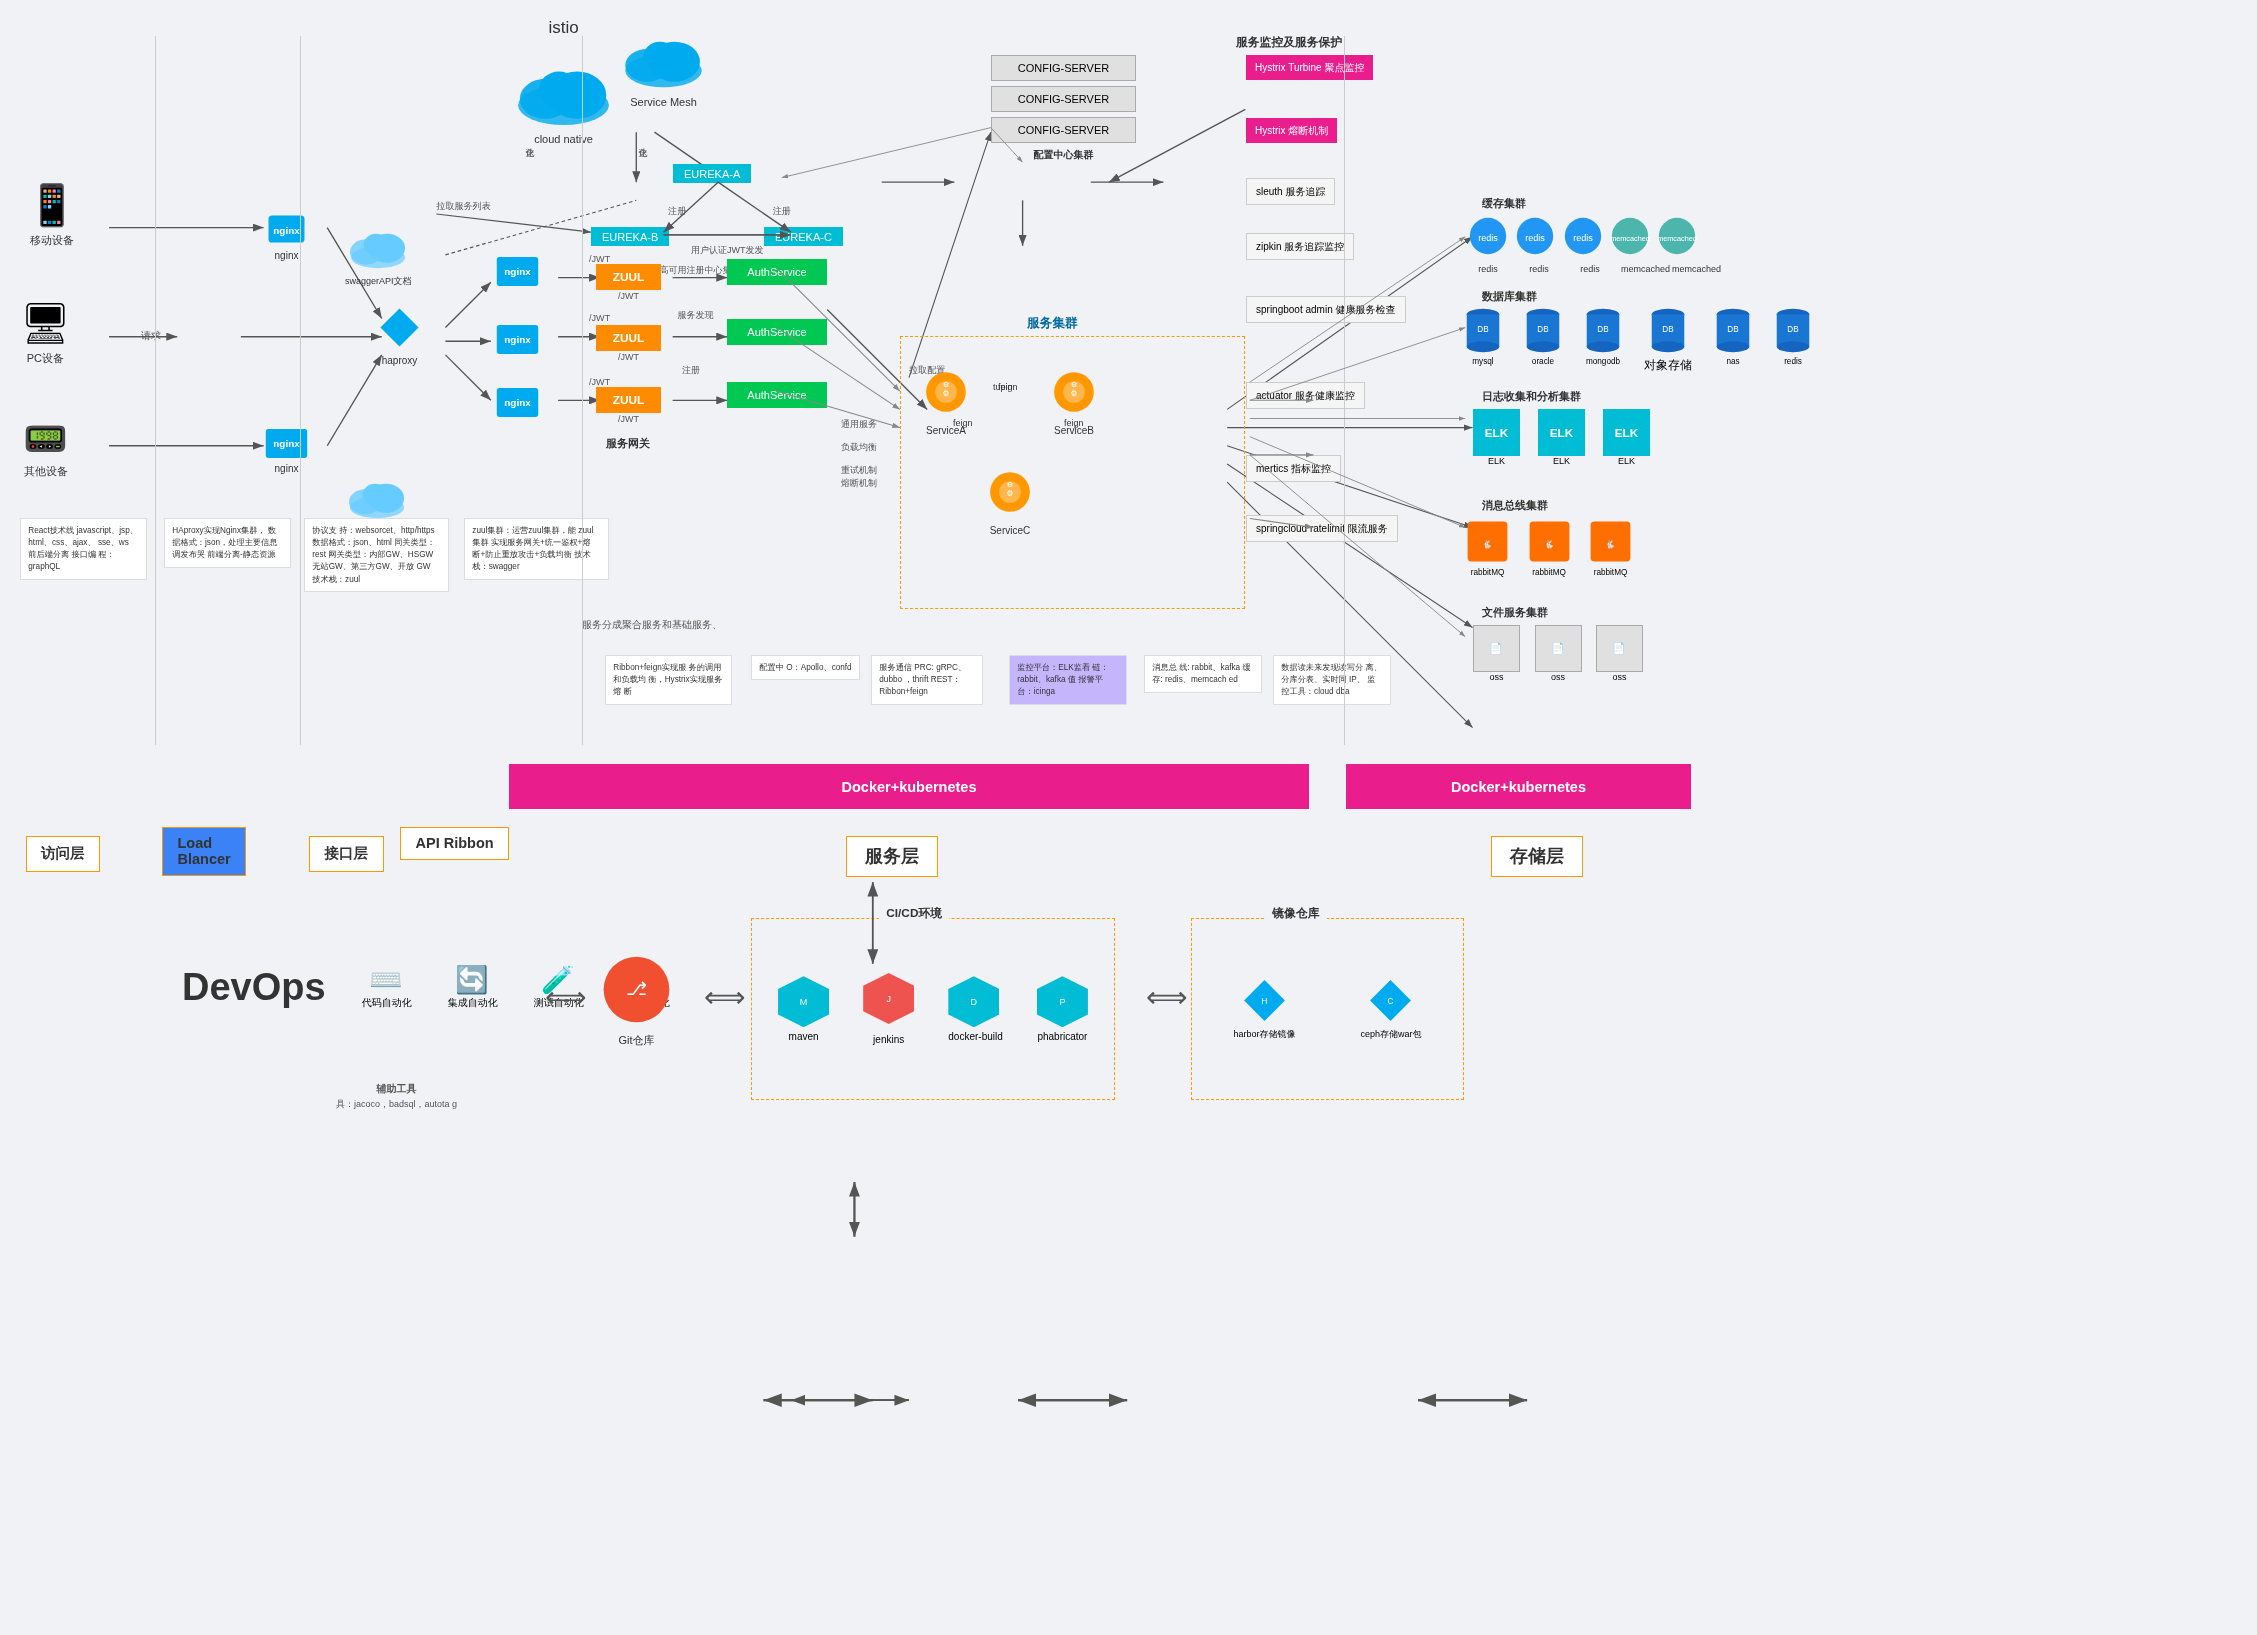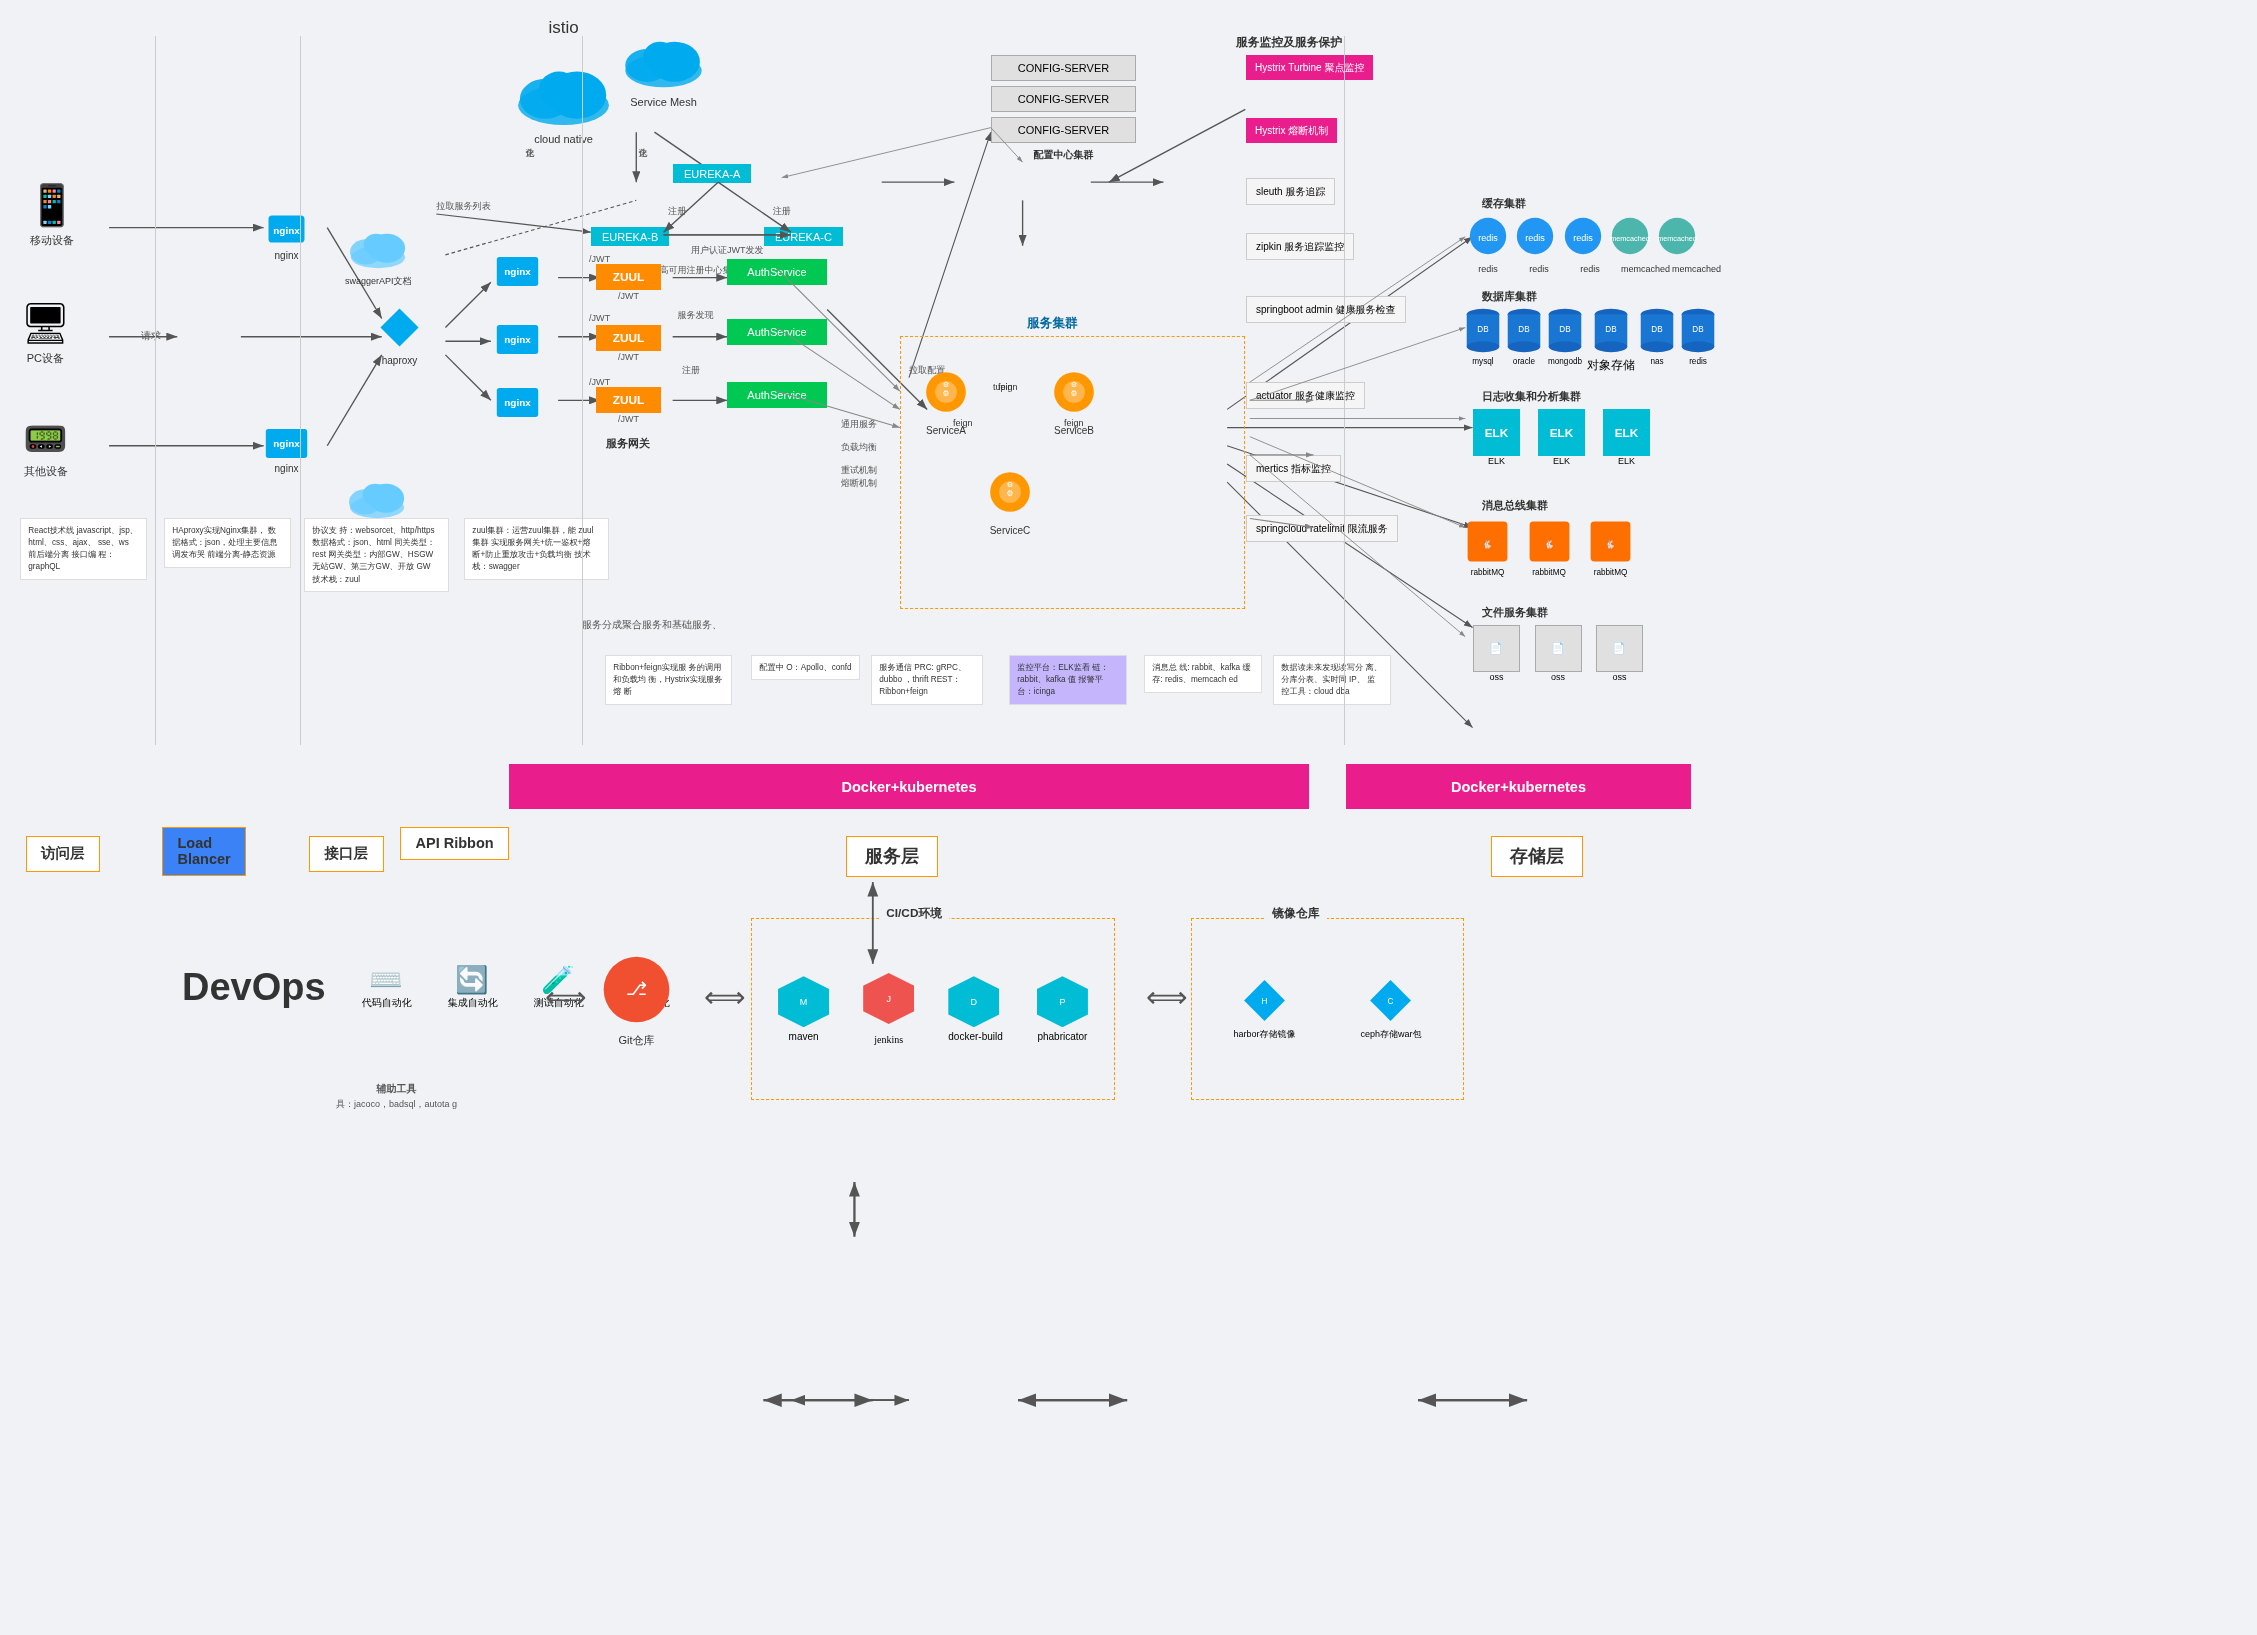--- a/index.html
+++ b/index.html
@@ -386,21 +386,21 @@
   <div style="position:absolute; top:264px; left:1468px; display:flex; gap:11px;">
     <span style="font-size:9px; color:#333; width:40px; text-align:center;">redis</span>
     <span style="font-size:9px; color:#333; width:40px; text-align:center;">redis</span>
     <span style="font-size:9px; color:#333; width:40px; text-align:center;">redis</span>
     <span style="font-size:9px; color:#333; width:40px; text-align:center;">memcached</span>
     <span style="font-size:9px; color:#333; width:40px; text-align:center;">memcached</span>
   </div>
 
   <div style="position:absolute; top:289px; left:1482px; font-size:11px; font-weight:bold; color:#333;">数据库集群</div>
 
-  <div style="position:absolute; top:307px; left:1464px; display:flex; gap:3px;">
+  <div style="position:absolute; top:307px; left:1464px; display:flex; gap:22px;">
     <div style="text-align:center;">
       <svg width="38" height="47" viewBox="0 0 42 52">
         <ellipse cx="21" cy="8" rx="18" ry="6" fill="#1565c0"></ellipse>
         <rect x="3" y="8" width="36" height="36" fill="#1976d2"></rect>
         <ellipse cx="21" cy="44" rx="18" ry="6" fill="#1565c0"></ellipse>
         <text x="21" y="28" text-anchor="middle" font-size="9" fill="white">DB</text>
       </svg>
       <div style="font-size:8.2px;">mysql</div>
     </div>
     <div style="text-align:center;">
@@ -669,21 +669,21 @@
 
   <div style="position:absolute; top:918px; left:751px; width:364px; height:182px; border:1.8px dashed #ff9800;">
     <div style="position:absolute; top:-12.7px; left:127px; background:#f0f2f5; padding:0 7.3px; font-size:11.8px; font-weight:bold; color:#333;">CI/CD环境</div>
     <div style="display:flex; justify-content:space-around; align-items:center; height:100%; padding:9px;">
       <div style="text-align:center;">
         <div style="width:51px; height:51px; background:#00bcd4; clip-path:polygon(50% 0%, 100% 25%, 100% 75%, 50% 100%, 0% 75%, 0% 25%); display:flex; align-items:center; justify-content:center; color:white; font-size:9px;">M</div>
         <div style="font-size:10px; margin-top:3.6px;">maven</div>
       </div>
       <div style="text-align:center;">
         <div style="width:51px; height:51px; background:#ef5350; clip-path:polygon(50% 0%, 100% 25%, 100% 75%, 50% 100%, 0% 75%, 0% 25%); display:flex; align-items:center; justify-content:center; color:white; font-size:9px;">J</div>
-        <div style="font-size:10px; margin-top:10px;font-family:Liberation Serif, serif;">jenkins</div>
+        <div style="font-size:10px; margin-top:10px;">jenkins</div>
       </div>
       <div style="text-align:center;">
         <div style="width:51px; height:51px; background:#00bcd4; clip-path:polygon(50% 0%, 100% 25%, 100% 75%, 50% 100%, 0% 75%, 0% 25%); display:flex; align-items:center; justify-content:center; color:white; font-size:9px;">D</div>
         <div style="font-size:10px; margin-top:3.6px;">docker-build</div>
       </div>
       <div style="text-align:center;">
         <div style="width:51px; height:51px; background:#00bcd4; clip-path:polygon(50% 0%, 100% 25%, 100% 75%, 50% 100%, 0% 75%, 0% 25%); display:flex; align-items:center; justify-content:center; color:white; font-size:9px;">P</div>
         <div style="font-size:10px; margin-top:3.6px;">phabricator</div>
       </div>
     </div>

